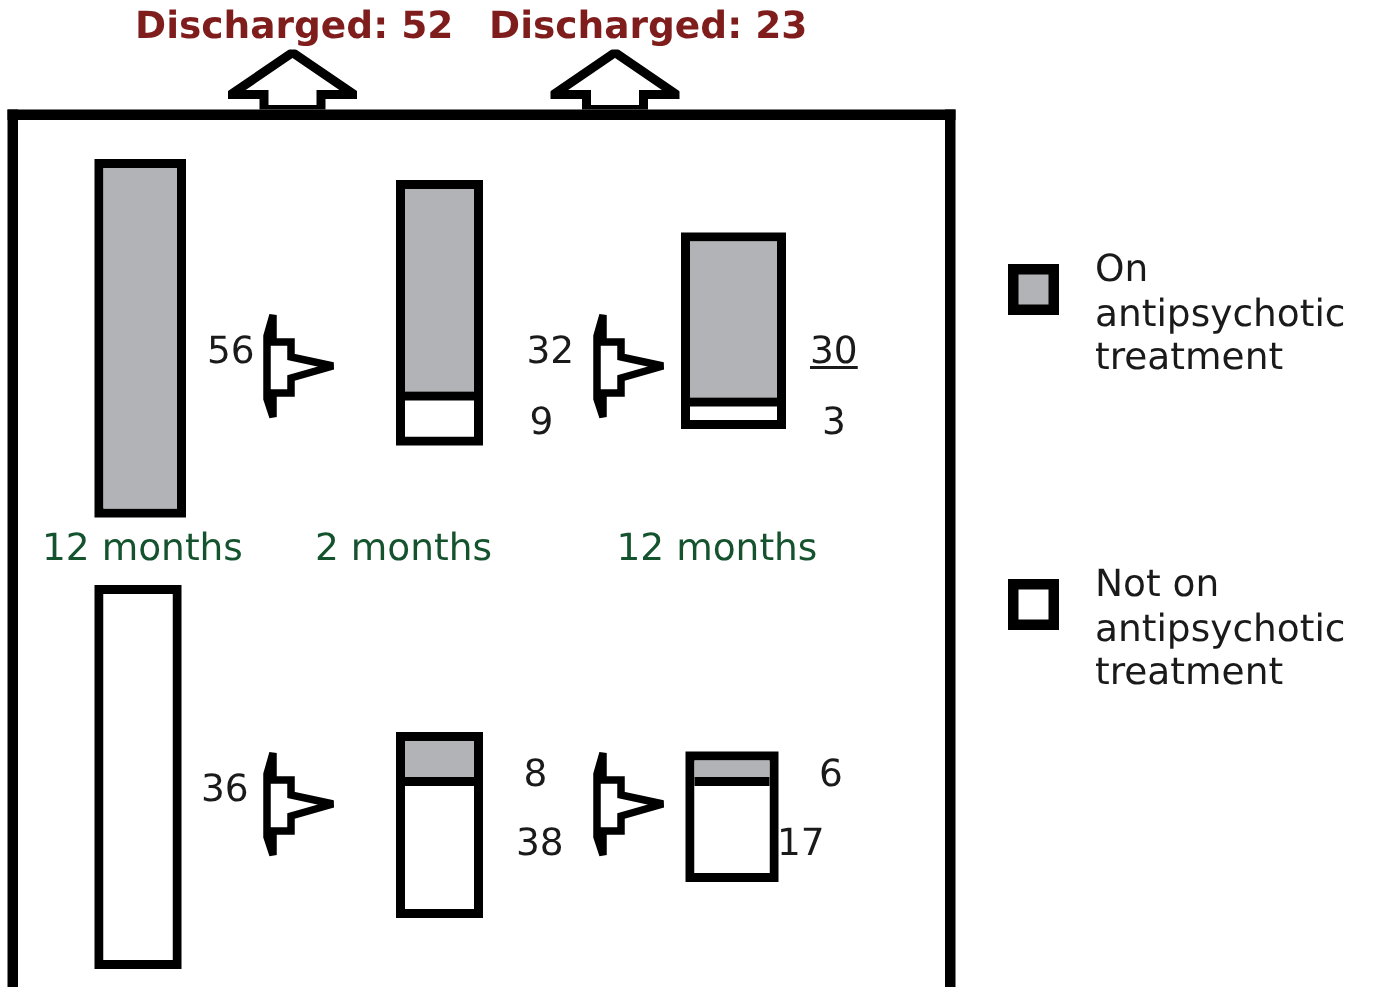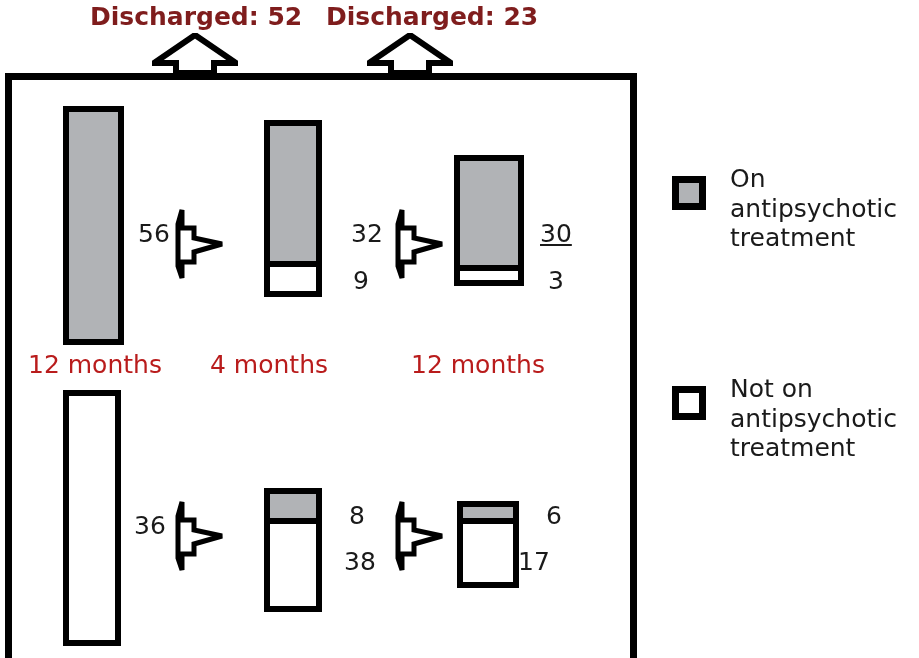--- a/index.html
+++ b/index.html
@@ -79,21 +79,21 @@
     white-space: nowrap;
     color: #1a1a1a;
   }
 
   
   .tp-label {
     position: absolute;
     font-size: 25px;
     line-height: 1;
     white-space: nowrap;
-    color: #b91c1c;
+    color: #14532d;
   }
 
   
   .legend-swatch {
     position: absolute;
     width: 34px;
     height: 34px;
     border: 7px solid #000000;
     box-sizing: border-box;
   }
@@ -152,21 +152,21 @@
   </svg>
 </div>
 
 <div class="annot" style="left:138px; top:221px;">56</div>
 <div class="annot" style="left:351px; top:221px;">32</div>
 <div class="annot" style="left:353px; top:268px;">9</div>
 <div class="annot" style="left:540px; top:221px;text-decoration:underline;">30</div>
 <div class="annot" style="left:548px; top:268px;">3</div>
 
 <div class="tp-label" style="left:28px; top:352px;">12 months</div>
-<div class="tp-label" style="left:210px; top:352px;">4 months</div>
+<div class="tp-label" style="left:210px; top:352px;">2 months</div>
 <div class="tp-label" style="left:411px; top:352px;">12 months</div>
 
 <div class="bar" style="left:63px; top:390px; width:58px; height:256px;">
   <div class="seg-white" style="height:100%;"></div>
 </div>
 
 <div class="bar" style="left:264px; top:488px; width:58px; height:124px;">
   <div class="seg-gray" style="height:21%;"></div>
   <div class="seg-white seg-divider" style="flex:1;"></div>
 </div>

